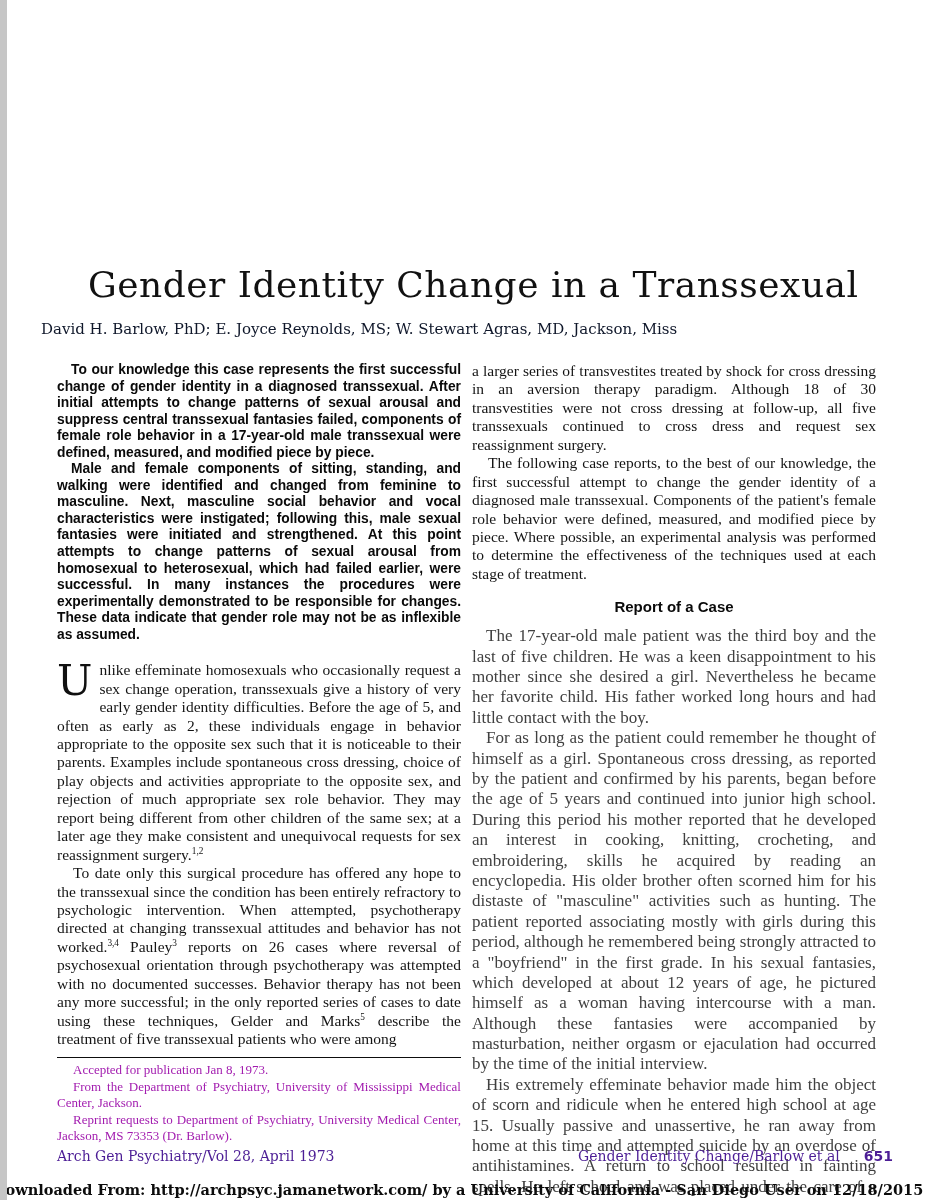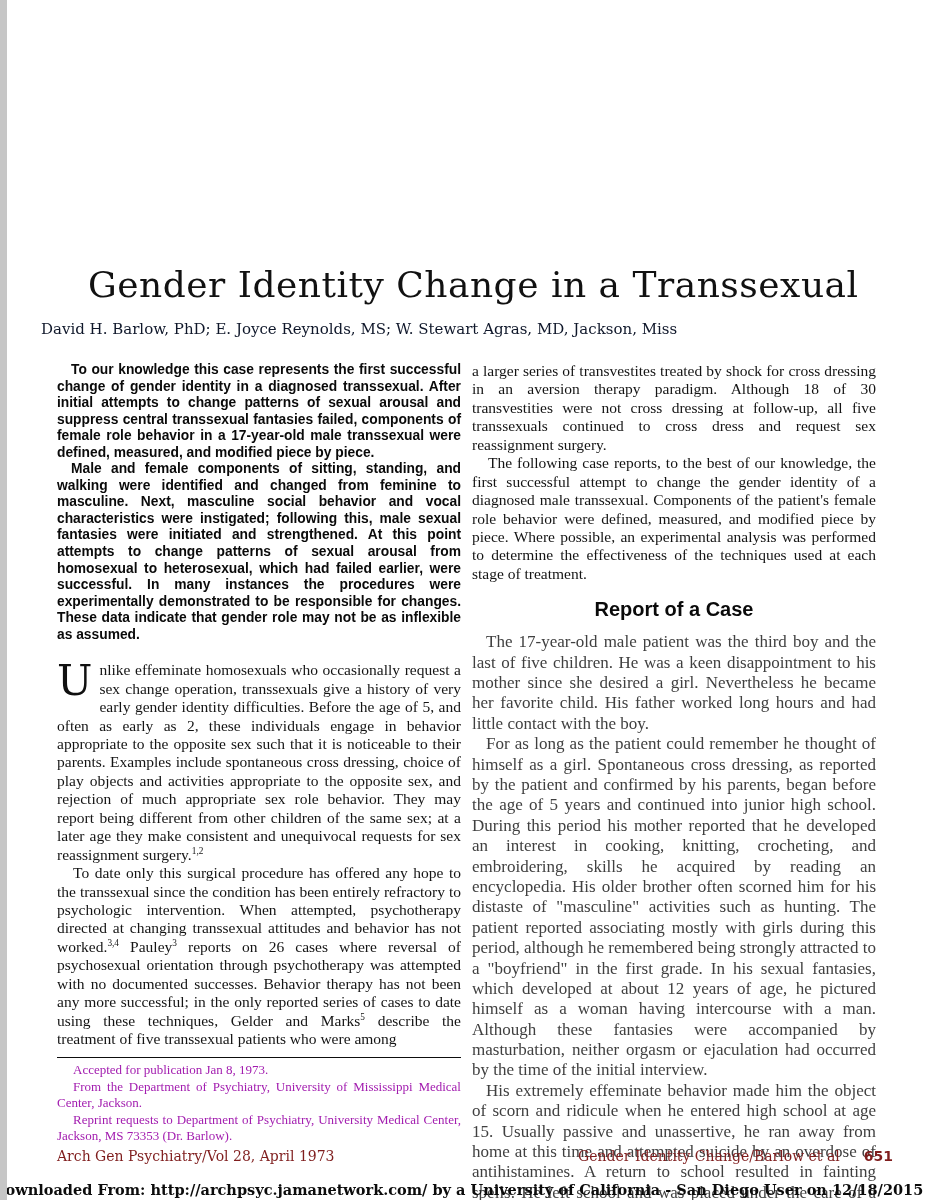--- a/index.html
+++ b/index.html
@@ -74,37 +74,37 @@
     font-size:13px; line-height:1.26;
     text-align:justify;
     color:#a21caf;
   }
   .footnotes p { margin:0; text-indent:16px; }
 
   
   .case-heading {
     margin-top:15px;
     font-family:"Liberation Sans", sans-serif;
-    font-weight:700; font-size:20px;
+    font-weight:700; font-size:15px;
     text-align:center;
     color:#0a0a0a;
   }
   .casetext {
     margin-top:11px;
     font-size:17px; line-height:1.2;
     text-align:justify;
     color:#404040;
   }
   .casetext p { margin:0; text-indent:14px; }
 
   
   .footer {
     position:absolute; top:1148px; left:57px; width:836px;
     font-family:"DejaVu Serif", serif;
-    font-size:14px; color:#7f1d1d;
+    font-size:14px; color:#4c1d95;
     display:flex; justify-content:space-between; align-items:baseline;
   }
   .footer .right-group { display:flex; gap:24px; align-items:baseline; }
   .page-number { font-weight:700; font-family:"DejaVu Sans", sans-serif; font-size:14px; }
 
   .download-line {
     position:absolute; top:1181px; left:-7px;
     font-family:"DejaVu Serif", serif;
     font-weight:700; font-size:14.5px;
     color:#0c0c0c;

